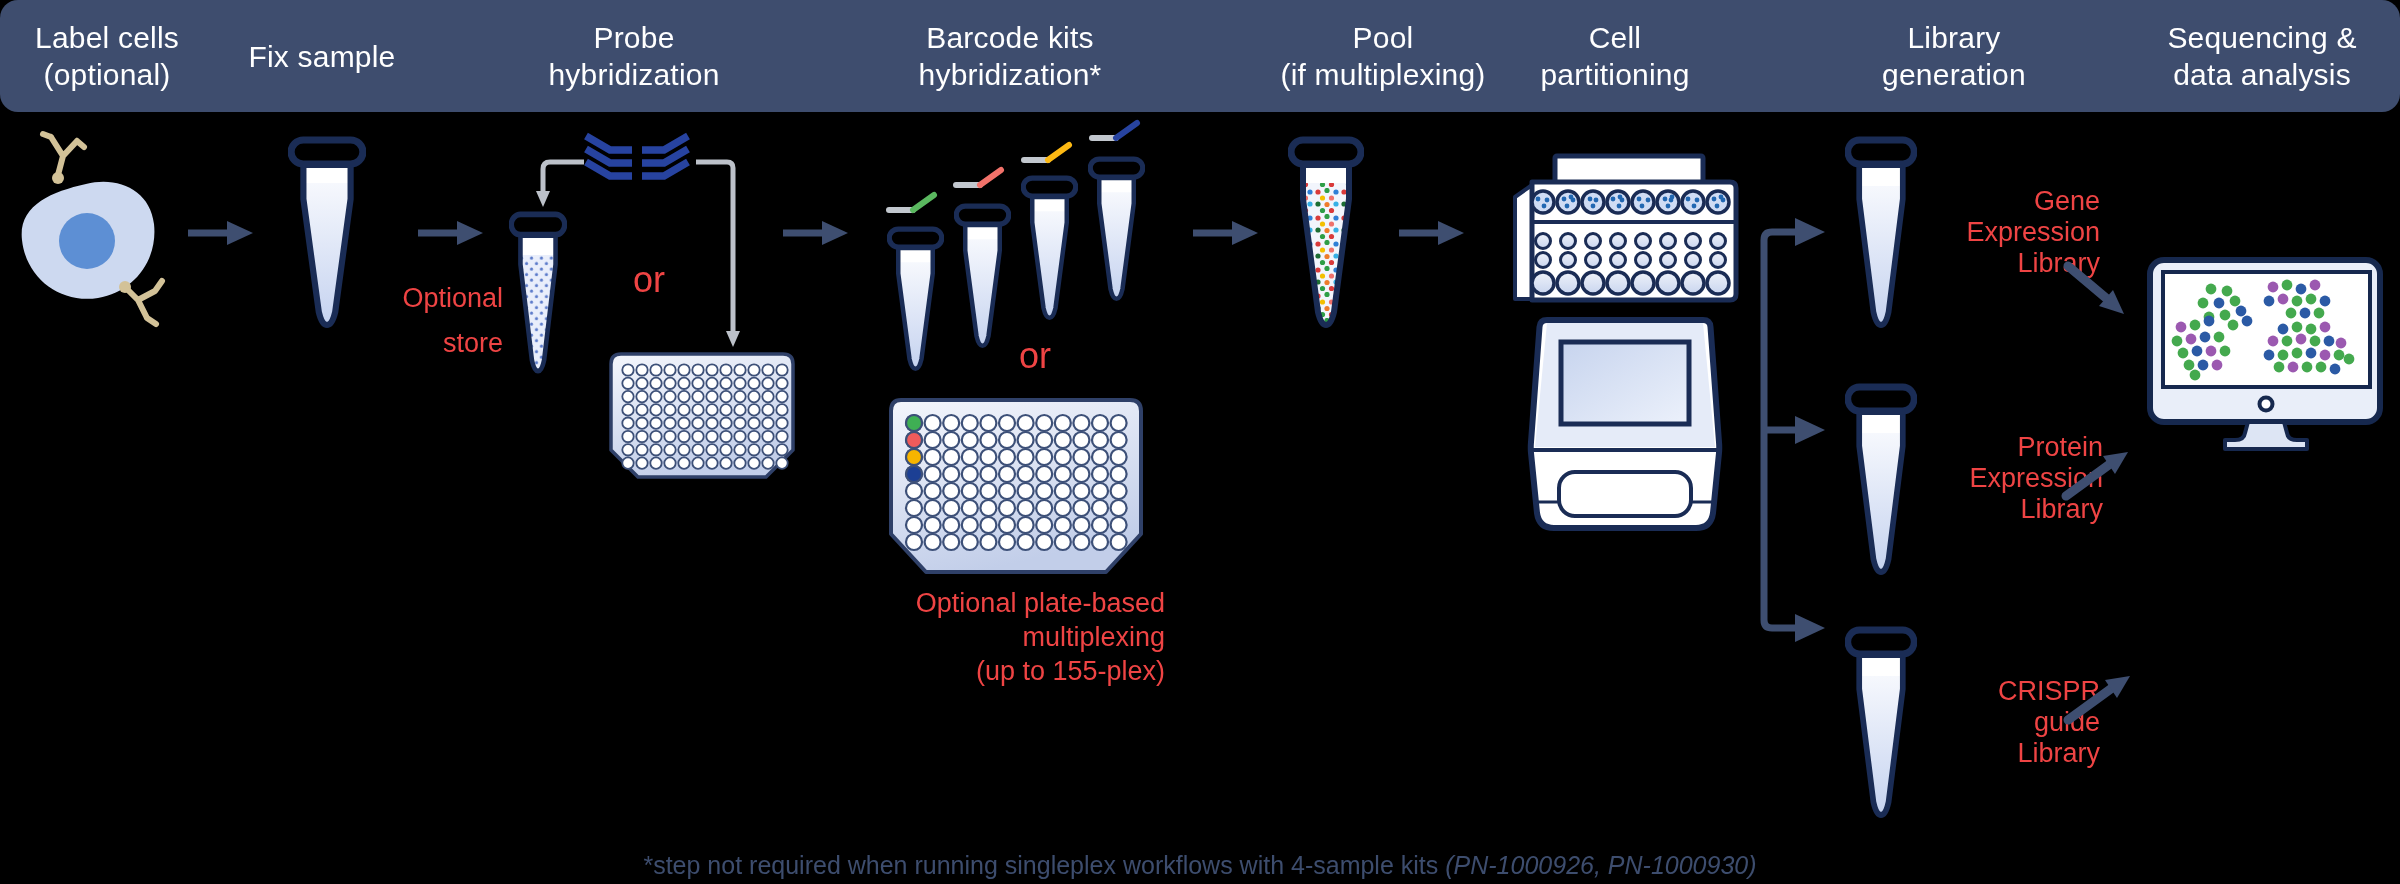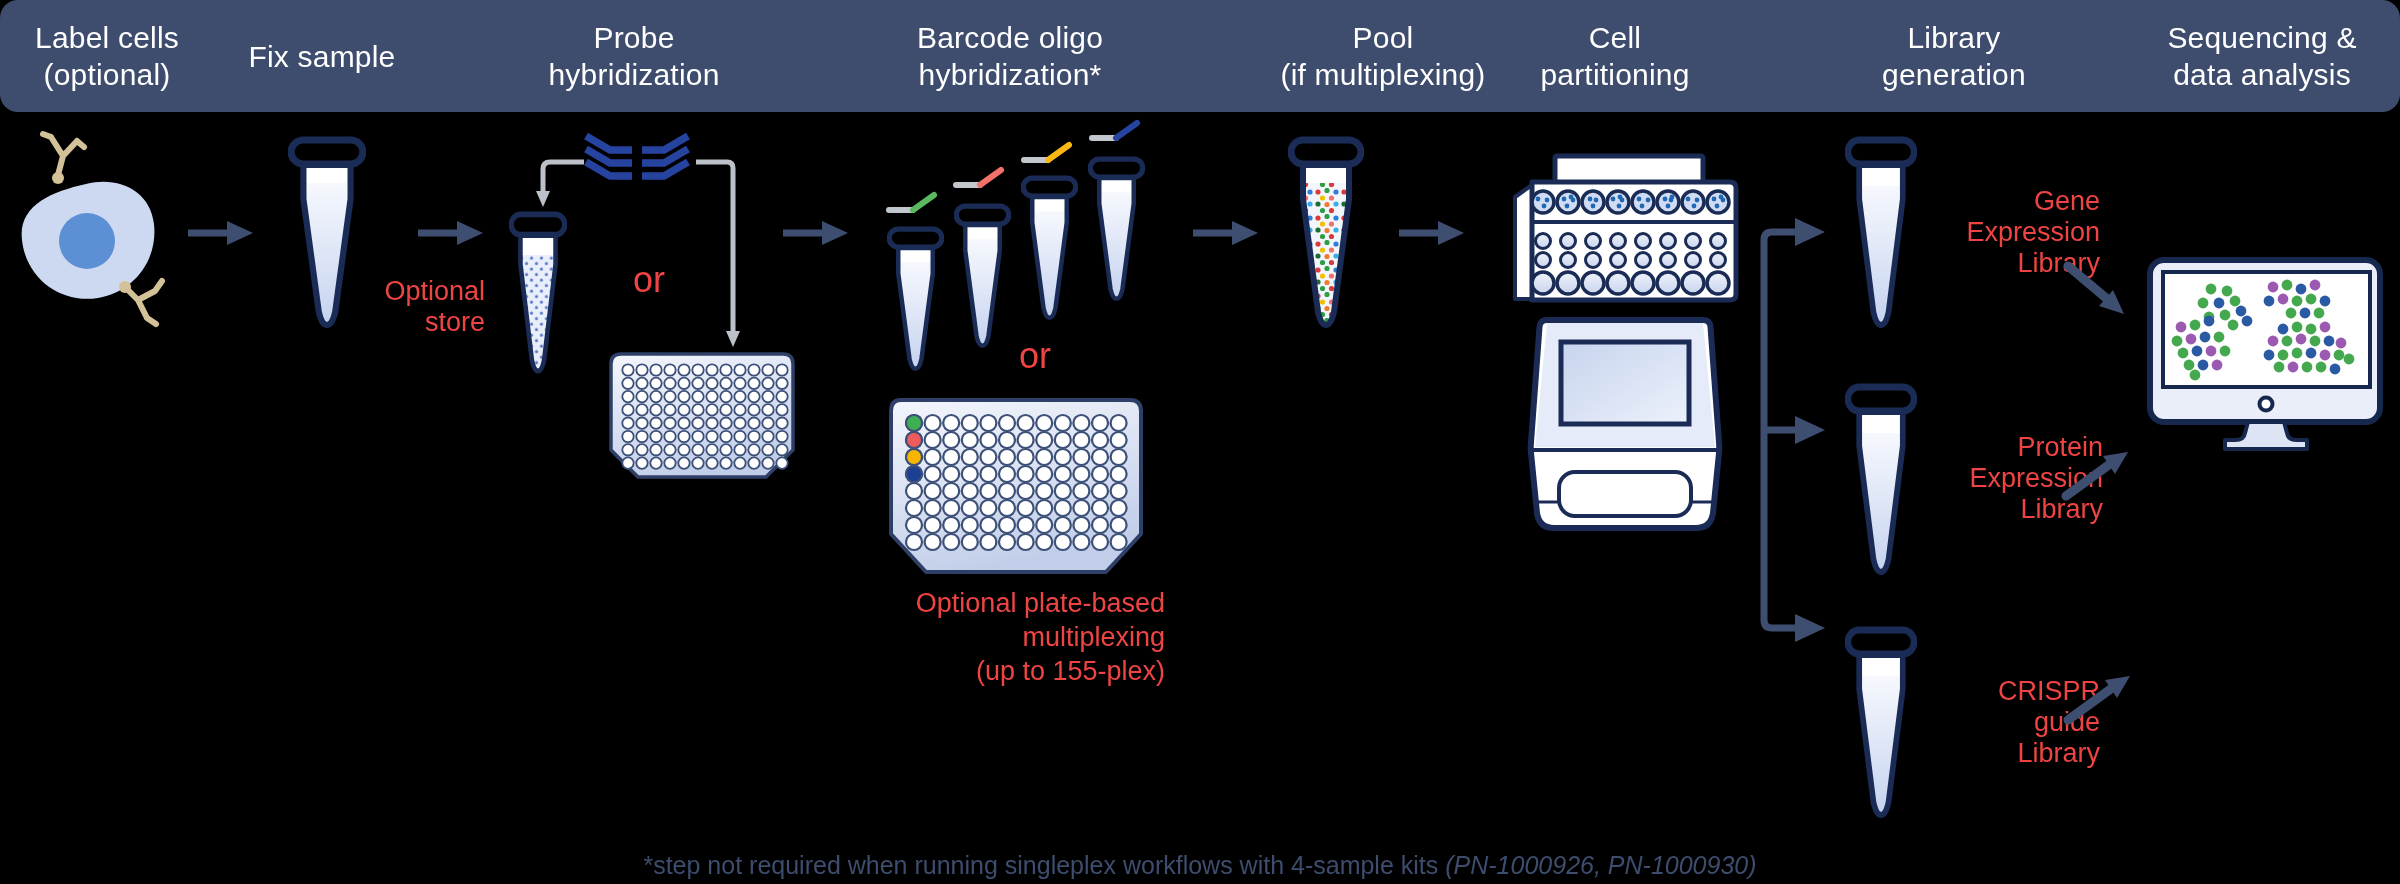--- a/index.html
+++ b/index.html
@@ -64,21 +64,21 @@
       </pattern>
     </defs>
   </svg>
 
   <div class="header-bar"></div>
   <div class="step" style="left:222px;width:200px">Fix sample</div>
   <div class="step" style="left:7px;width:200px">Label cells
 (optional)</div>
   <div class="step" style="left:494px;width:280px">Probe
 hybridization</div>
-  <div class="step" style="left:850px;width:320px">Barcode oligo
+  <div class="step" style="left:850px;width:320px">Barcode kits
 hybridization*</div>
   <div class="step" style="left:1233px;width:300px">Pool
 (if multiplexing)</div>
   <div class="step" style="left:1485px;width:260px">Cell
 partitioning</div>
   <div class="step" style="left:1824px;width:260px">Library
 generation</div>
   <div class="step" style="left:2122px;width:280px">Sequencing &amp;
 data analysis</div>
 
@@ -99,21 +99,21 @@
     <line x1="3" y1="13" x2="44" y2="13" stroke="#3E4E70" stroke-width="7"></line>
     <polygon points="42,1 68,13 42,25" fill="#3E4E70"></polygon>
   </svg>
 
   <svg class="abs" style="left:288px;top:136px" width="78" height="196" viewBox="0 0 76 196" preserveAspectRatio="none">
     <path d="M15,29 L15,63 L30,176 Q33,189 38,189 Q43,189 46,176 L61,63 L61,29 Z" fill="#ffffff"></path>
     <rect x="6" y="47" width="64" height="149" fill="url(#liqGrad)" clip-path="url(#tubeClip)"></rect>
     <path d="M15,29 L15,63 L30,176 Q33,189 38,189 Q43,189 46,176 L61,63 L61,29 Z" fill="none" stroke="#1A2C55" stroke-width="6" stroke-linejoin="round"></path>
     <rect x="3" y="4" width="70" height="24" rx="12" fill="none" stroke="#1A2C55" stroke-width="7"></rect>
   </svg>
-  <div class="note" style="left:320px;top:276px;width:165px;line-height:31px">Optional
+  <div class="note" style="left:338px;top:276px;width:165px;line-height:45px">Optional
 store</div>
 
   <svg class="abs" style="left:415px;top:220px" width="70" height="26" viewBox="0 0 70 26">
     <line x1="3" y1="13" x2="44" y2="13" stroke="#3E4E70" stroke-width="7"></line>
     <polygon points="42,1 68,13 42,25" fill="#3E4E70"></polygon>
   </svg>
 
   <svg class="abs" style="left:583px;top:132px" width="108" height="52" viewBox="0 0 108 52">
     <g fill="none" stroke="#2743A0" stroke-width="7.5">
       <path d="M3,4 L27,18 H49 M59,18 H81 L105,4"></path>

